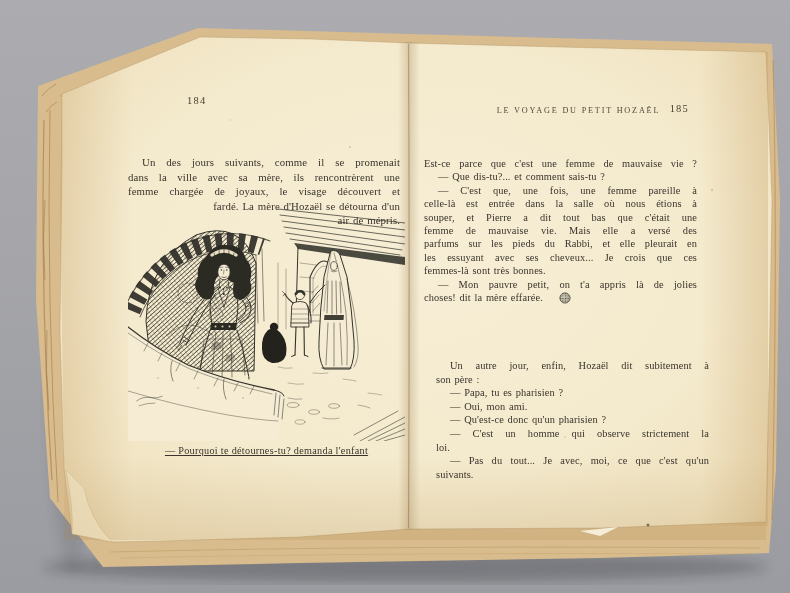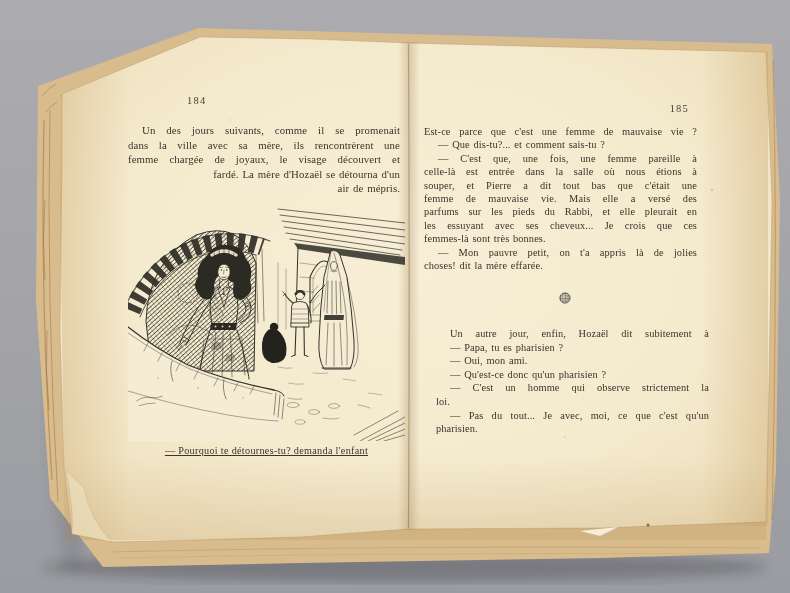--- a/index.html
+++ b/index.html
@@ -7,21 +7,21 @@
          background:linear-gradient(#acacb0,#9b9ca1);
          font-family:"Liberation Serif","DejaVu Serif",serif;}
   #bookart{position:absolute;left:0;top:0;z-index:0;}
   .txt{position:absolute;z-index:2;color:#3a342c;}
   
   .hdr{height:13px;}
   .hdr .rtitle{position:absolute;left:0;right:0;top:1px;text-align:center;
        font-size:8.2px;letter-spacing:1.8px;color:#50483a;white-space:nowrap;}
   .hdr .pnum{position:absolute;top:-2px;font-size:10.5px;letter-spacing:1.2px;color:#443e33;}
   
-  .para{line-height:14.5px;font-size:10.8px;word-spacing:1px;letter-spacing:.1px;}
+  .para{line-height:14.5px;font-size:10.8px;word-spacing:1px;letter-spacing:.1px;margin-top:32px;}
   .para-r{line-height:13.4px;font-size:10.4px;}
   .ln{white-space:normal;}
   .ln-j{text-align:justify;text-align-last:justify;-moz-text-align-last:justify;}
   .ln-ij{text-align:justify;text-align-last:justify;-moz-text-align-last:justify;text-indent:14px;}
   .ln-i{text-indent:14px;}
   .ln-c{text-align:right;}
   .ln-l{text-align:left;}
   .caption{font-size:10.2px;text-align:center;letter-spacing:.3px;color:#3a342c;}
   .orn{position:absolute;z-index:2;text-align:center;}
   svg{display:block;}
@@ -230,20 +230,21 @@
           </g>
         </g>
       </svg>
     </div>
 
     <div class="txt caption" style="top:445px;left:128px;width:277px;text-decoration:underline;">— Pourquoi te détournes-tu? demanda l'enfant</div>
   </div>
 
   <div>
     <div class="txt hdr" style="top:105px;left:436px;width:273px;">
+      <span class="rtitle" style="transform:translateX(6px);">LE VOYAGE DU PETIT HOZAËL</span>
       <span class="pnum" style="right:20px;">185</span>
     </div>
 
     <div class="txt para para-r" style="top:125px;left:424px;width:273px;">
         <div class="ln ln-j">Est-ce parce que c'est une femme de mauvaise vie ?</div>
         <div class="ln ln-i">— Que dis-tu?... et comment sais-tu ?</div>
         <div class="ln ln-ij">— C'est que, une fois, une femme pareille à</div>
         <div class="ln ln-j">celle-là est entrée dans la salle où nous étions à</div>
         <div class="ln ln-j">souper, et Pierre a dit tout bas que c'était une</div>
         <div class="ln ln-j">femme de mauvaise vie. Mais elle a versé des</div>
@@ -262,23 +263,24 @@
             <circle cx="1.3" cy="1.3" r="0.75" fill="#5a564a"></circle>
           </pattern>
         </defs>
         <circle cx="6" cy="6" r="5.1" fill="url(#ornp)" stroke="#55514a" stroke-width="0.9"></circle>
         <circle cx="4.8" cy="4.8" r="1.8" fill="#ffffff" opacity="0.22"></circle>
       </svg>
     </div>
 
     <div class="txt para para-r" style="top:327px;left:436px;width:273px;line-height:13.6px;">
         <div class="ln ln-ij">Un autre jour, enfin, Hozaël dit subitement à</div>
+        <div class="ln ln-l">son père :</div>
         <div class="ln ln-i">— Papa, tu es pharisien ?</div>
         <div class="ln ln-i">— Oui, mon ami.</div>
         <div class="ln ln-i">— Qu'est-ce donc qu'un pharisien ?</div>
         <div class="ln ln-ij">— C'est un homme qui observe strictement la</div>
         <div class="ln ln-l">loi.</div>
         <div class="ln ln-ij">— Pas du tout... Je avec, moi, ce que c'est qu'un</div>
-        <div class="ln ln-l">pharisien.</div>
+        <div class="ln ln-l">suivants.</div>
       </div>
   </div>
 
 </div>
 
 </body></html>

